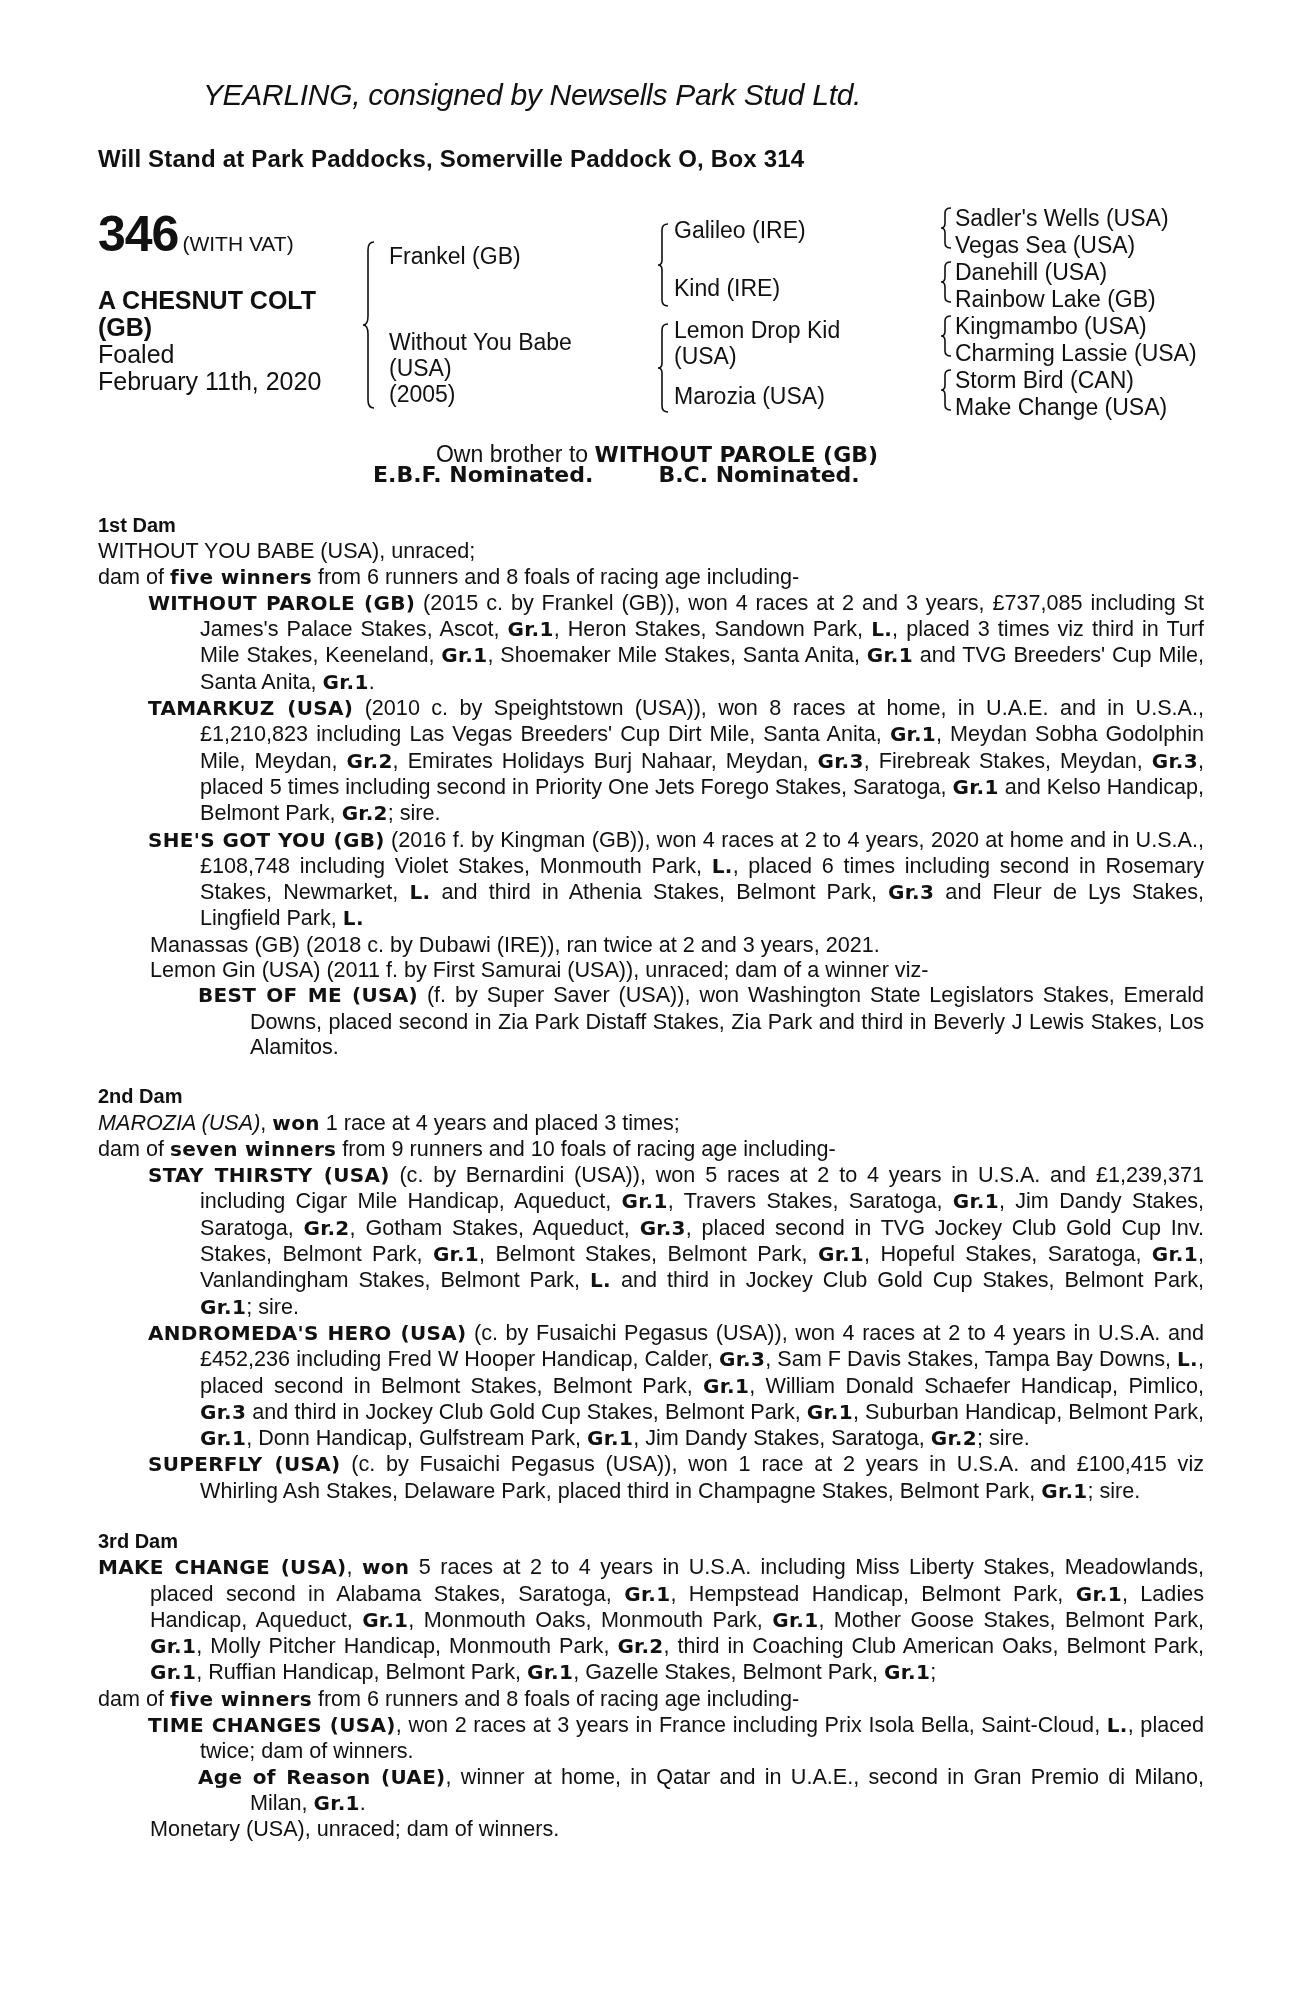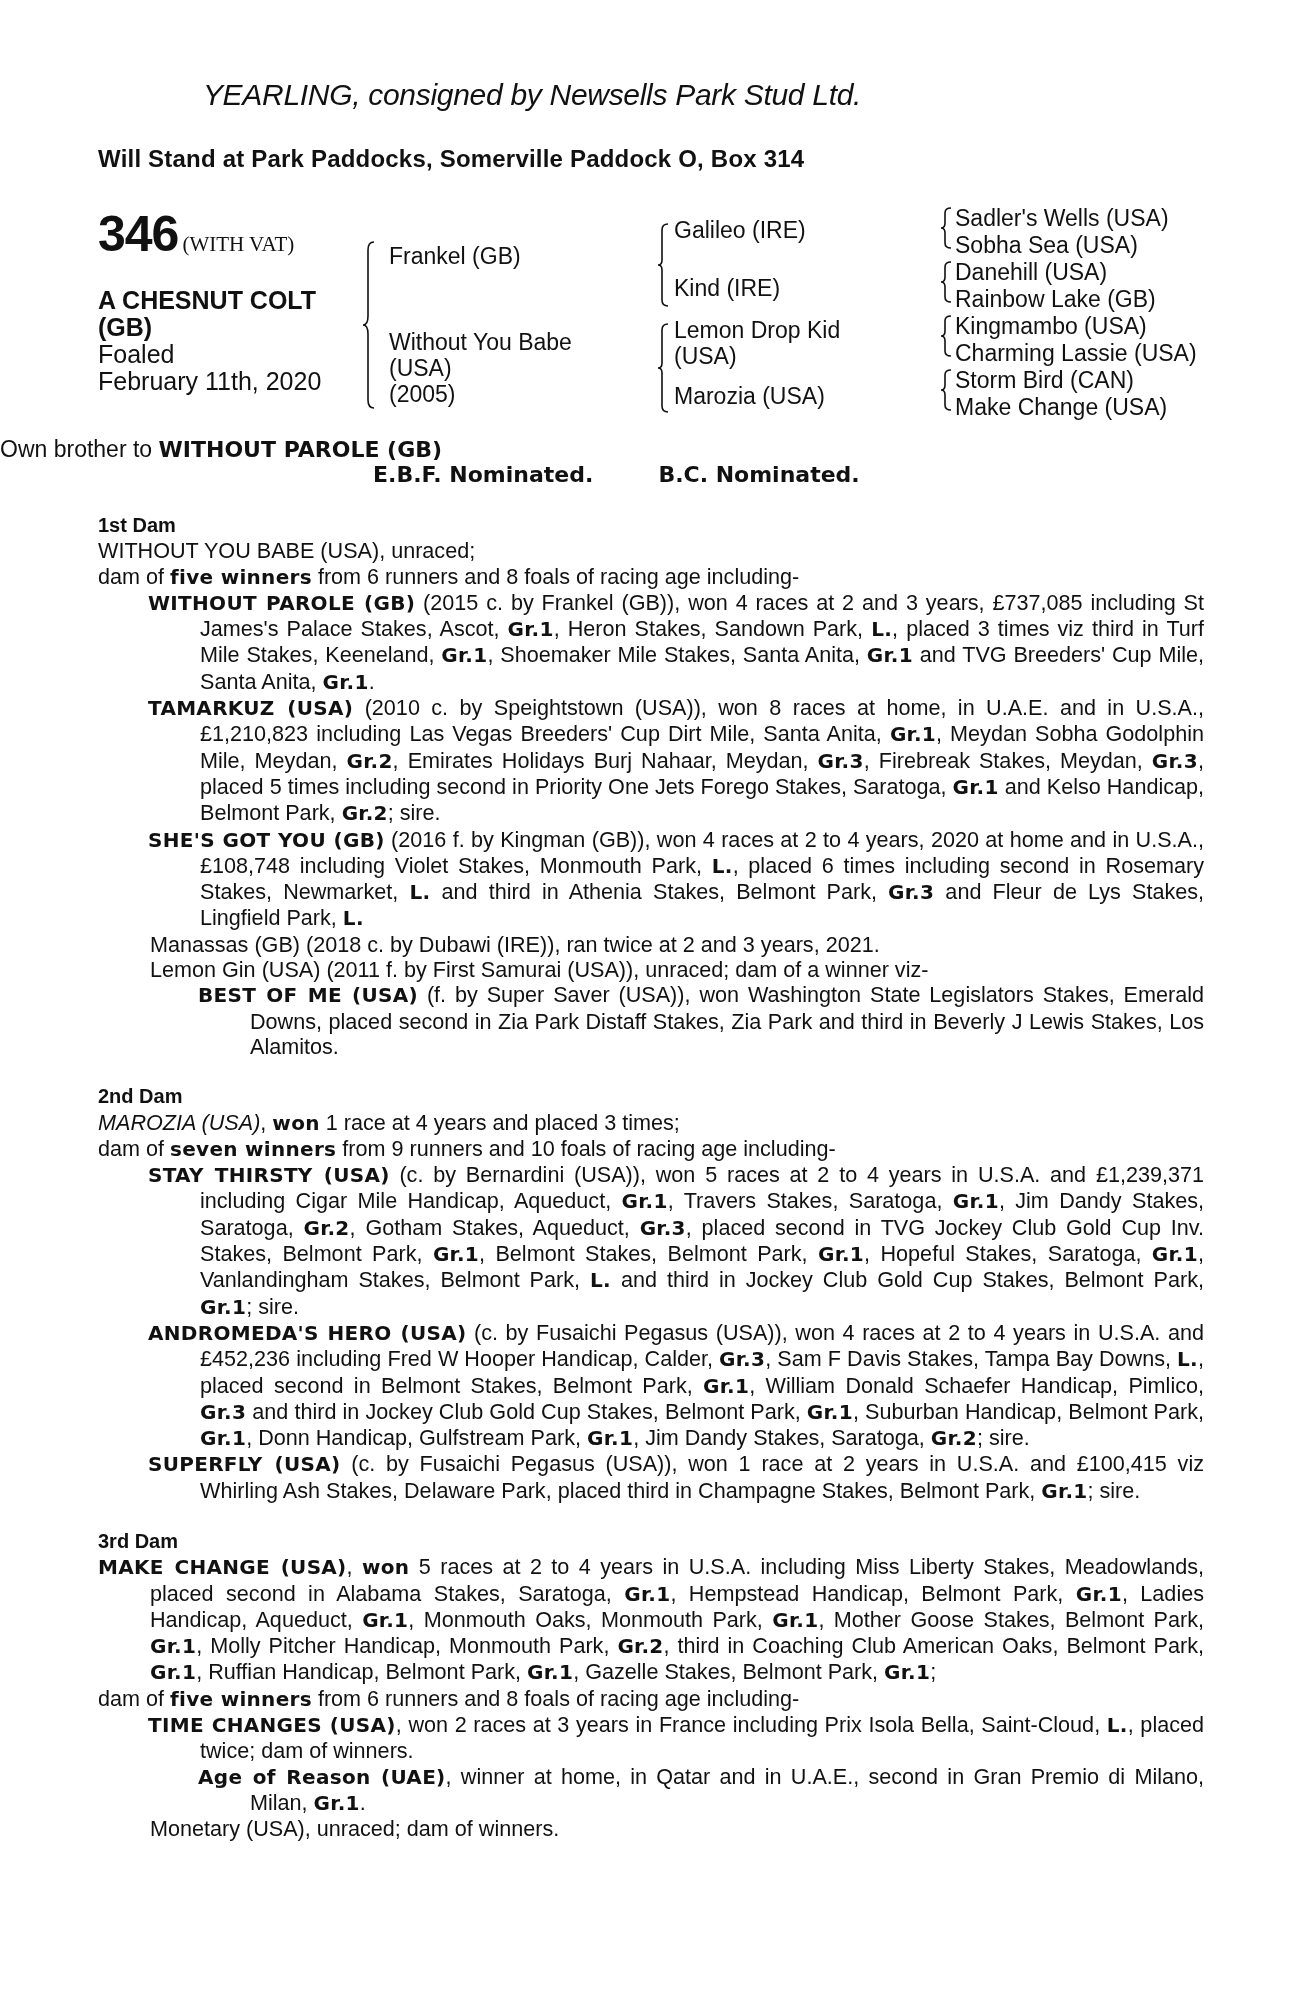--- a/index.html
+++ b/index.html
@@ -1,26 +1,26 @@
 <!DOCTYPE html>
 <html><head>
 <meta charset="utf-8">
 <style>
   html, body { margin:0; padding:0; background:#ffffff; }
   body { width:1314px; height:2000px; position:relative; overflow:hidden; color:#111; font-family:"Liberation Sans", sans-serif; }
   .abs { position:absolute; }
   .title { top:78px; left:0; width:1064px; text-align:center; font-style:italic; font-size:30px; letter-spacing:-0.3px; }
   .subtitle { top:145px; left:98px; font-weight:bold; font-size:24px; letter-spacing:0.2px; }
   .lot { top:205px; left:98px; font-size:50px; font-weight:bold; letter-spacing:-1px; }
-  .vat { font-size:21px; font-weight:normal; letter-spacing:0; margin-left:4px;font-family:Liberation Serif, serif; }
+  .vat { font-size:21px; font-weight:normal; letter-spacing:0; margin-left:4px; }
   .horse { top:287px; left:98px; font-size:25px; line-height:27px; }
   .horse .name { font-weight:bold; }
   .ped { font-size:23px; line-height:26px; }
   .brace-svg { position:absolute; }
-  .own { top:436px; left:0; width:1314px; text-align:left; font-size:23px; line-height:27px; }
+  .own { top:436px; left:0; width:1314px; text-align:center; font-size:23px; line-height:36px; }
   .own b, .nom b { font-family:"DejaVu Sans", sans-serif; font-weight:bold; font-size:22px; }
   .nom { top:462px; left:373px; font-size:22px; font-weight:bold; }
   .nom span { margin-right:65px; }
   .body { position:absolute; left:98px; top:513px; width:1106px; font-size:21.6px; line-height:25.3px; }
   .sec-h { font-weight:bold; font-size:20px; }
   .hang1 { padding-left:102px; text-indent:-52px; text-align:justify; }
   .hang2 { padding-left:152px; text-indent:-52px; text-align:justify; }
   .hang-top { padding-left:52px; text-indent:-52px; text-align:justify; }
   .plain1 { padding-left:52px; }
   .bk { font-family:"DejaVu Sans", sans-serif; font-weight:bold; font-size:20px; letter-spacing:0.3px; }
@@ -75,21 +75,21 @@
 <div class="abs ped" style="left:674px;top:217px">Galileo (IRE)</div>
 <div class="abs ped" style="left:674px;top:275px">Kind (IRE)</div>
 <div class="abs ped" style="left:674px;top:317px">
   <div>Lemon Drop Kid</div>
   <div>(USA)</div>
 </div>
 <div class="abs ped" style="left:674px;top:383px">Marozia (USA)</div>
 
 <div class="abs ped" style="left:955px;top:205px;line-height:27px">
   <div>Sadler's Wells (USA)</div>
-  <div>Sobha Sea (USA)</div>
+  <div>Vegas Sea (USA)</div>
   <div>Danehill (USA)</div>
   <div>Rainbow Lake (GB)</div>
   <div>Kingmambo (USA)</div>
   <div>Charming Lassie (USA)</div>
   <div>Storm Bird (CAN)</div>
   <div>Make Change (USA)</div>
 </div>
 
 <div class="abs own">
   <span>Own brother to </span><b>WITHOUT PAROLE (GB)</b>

